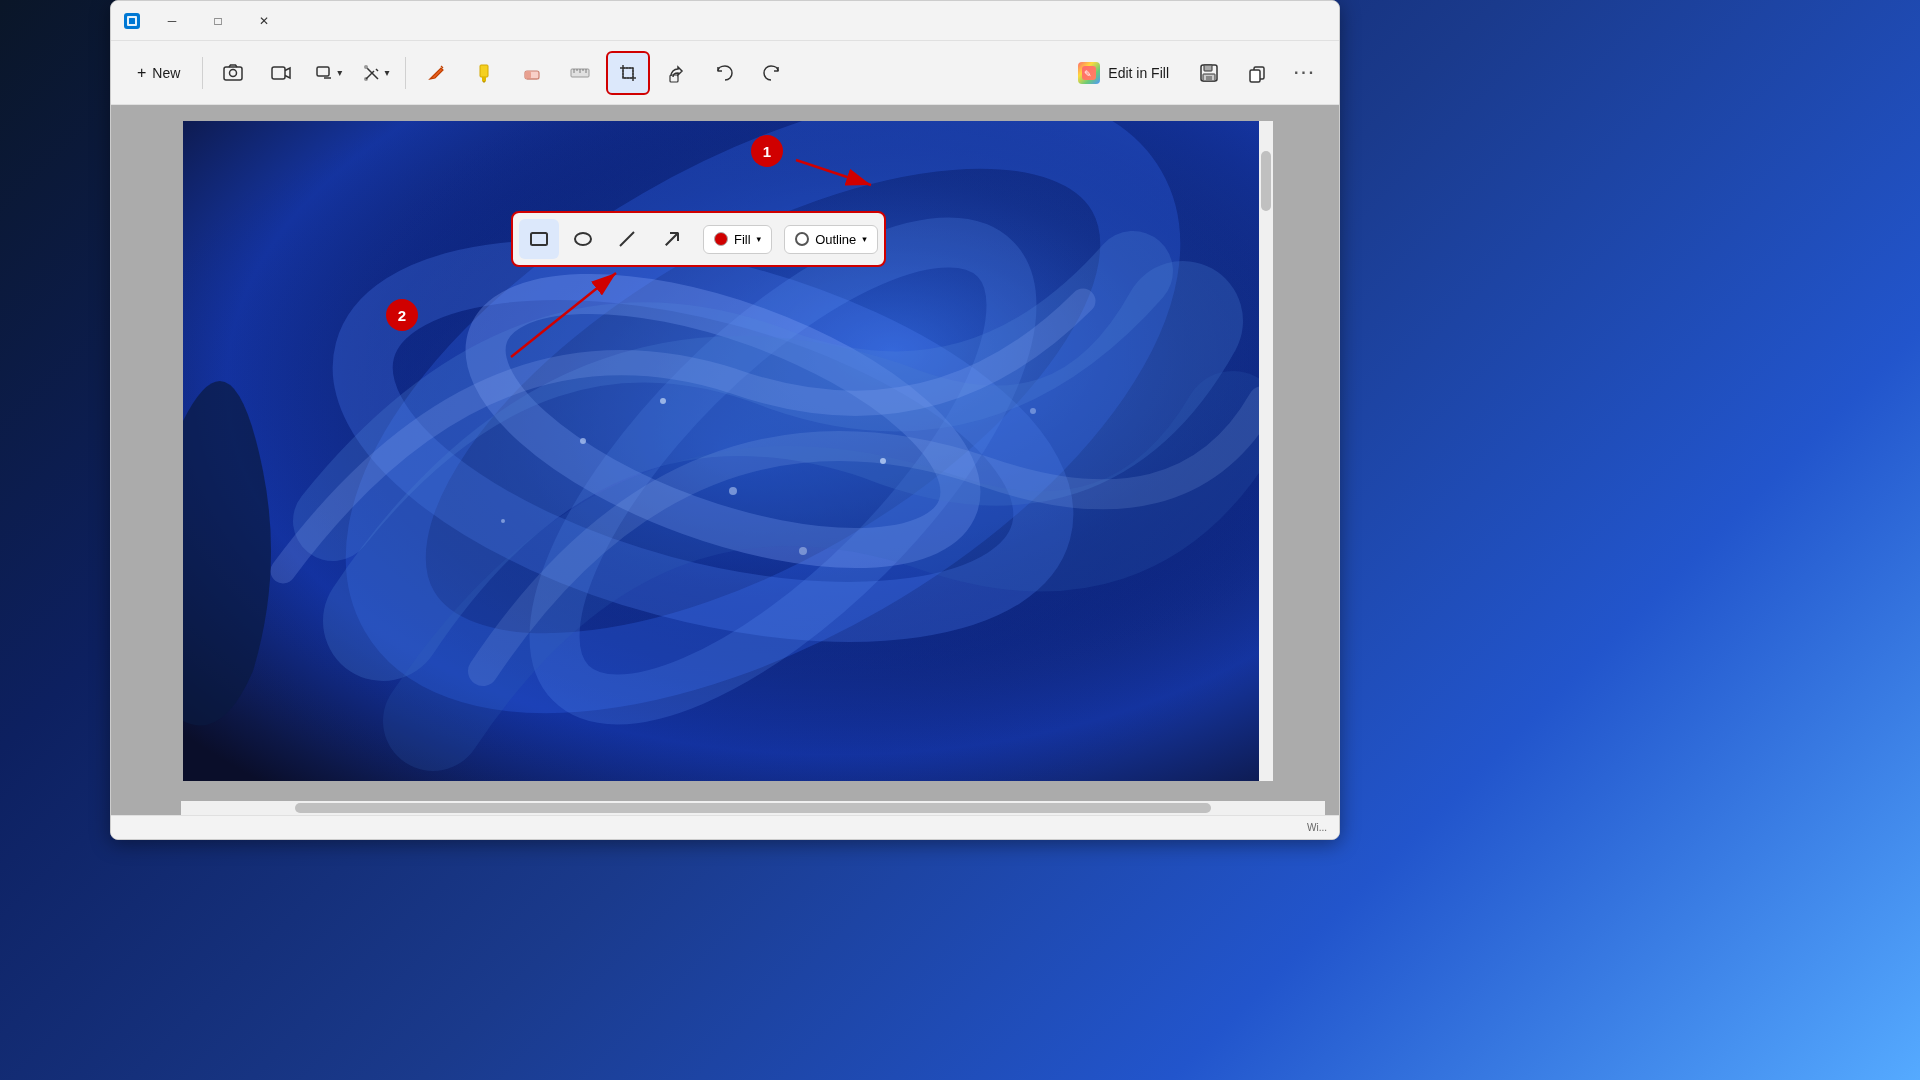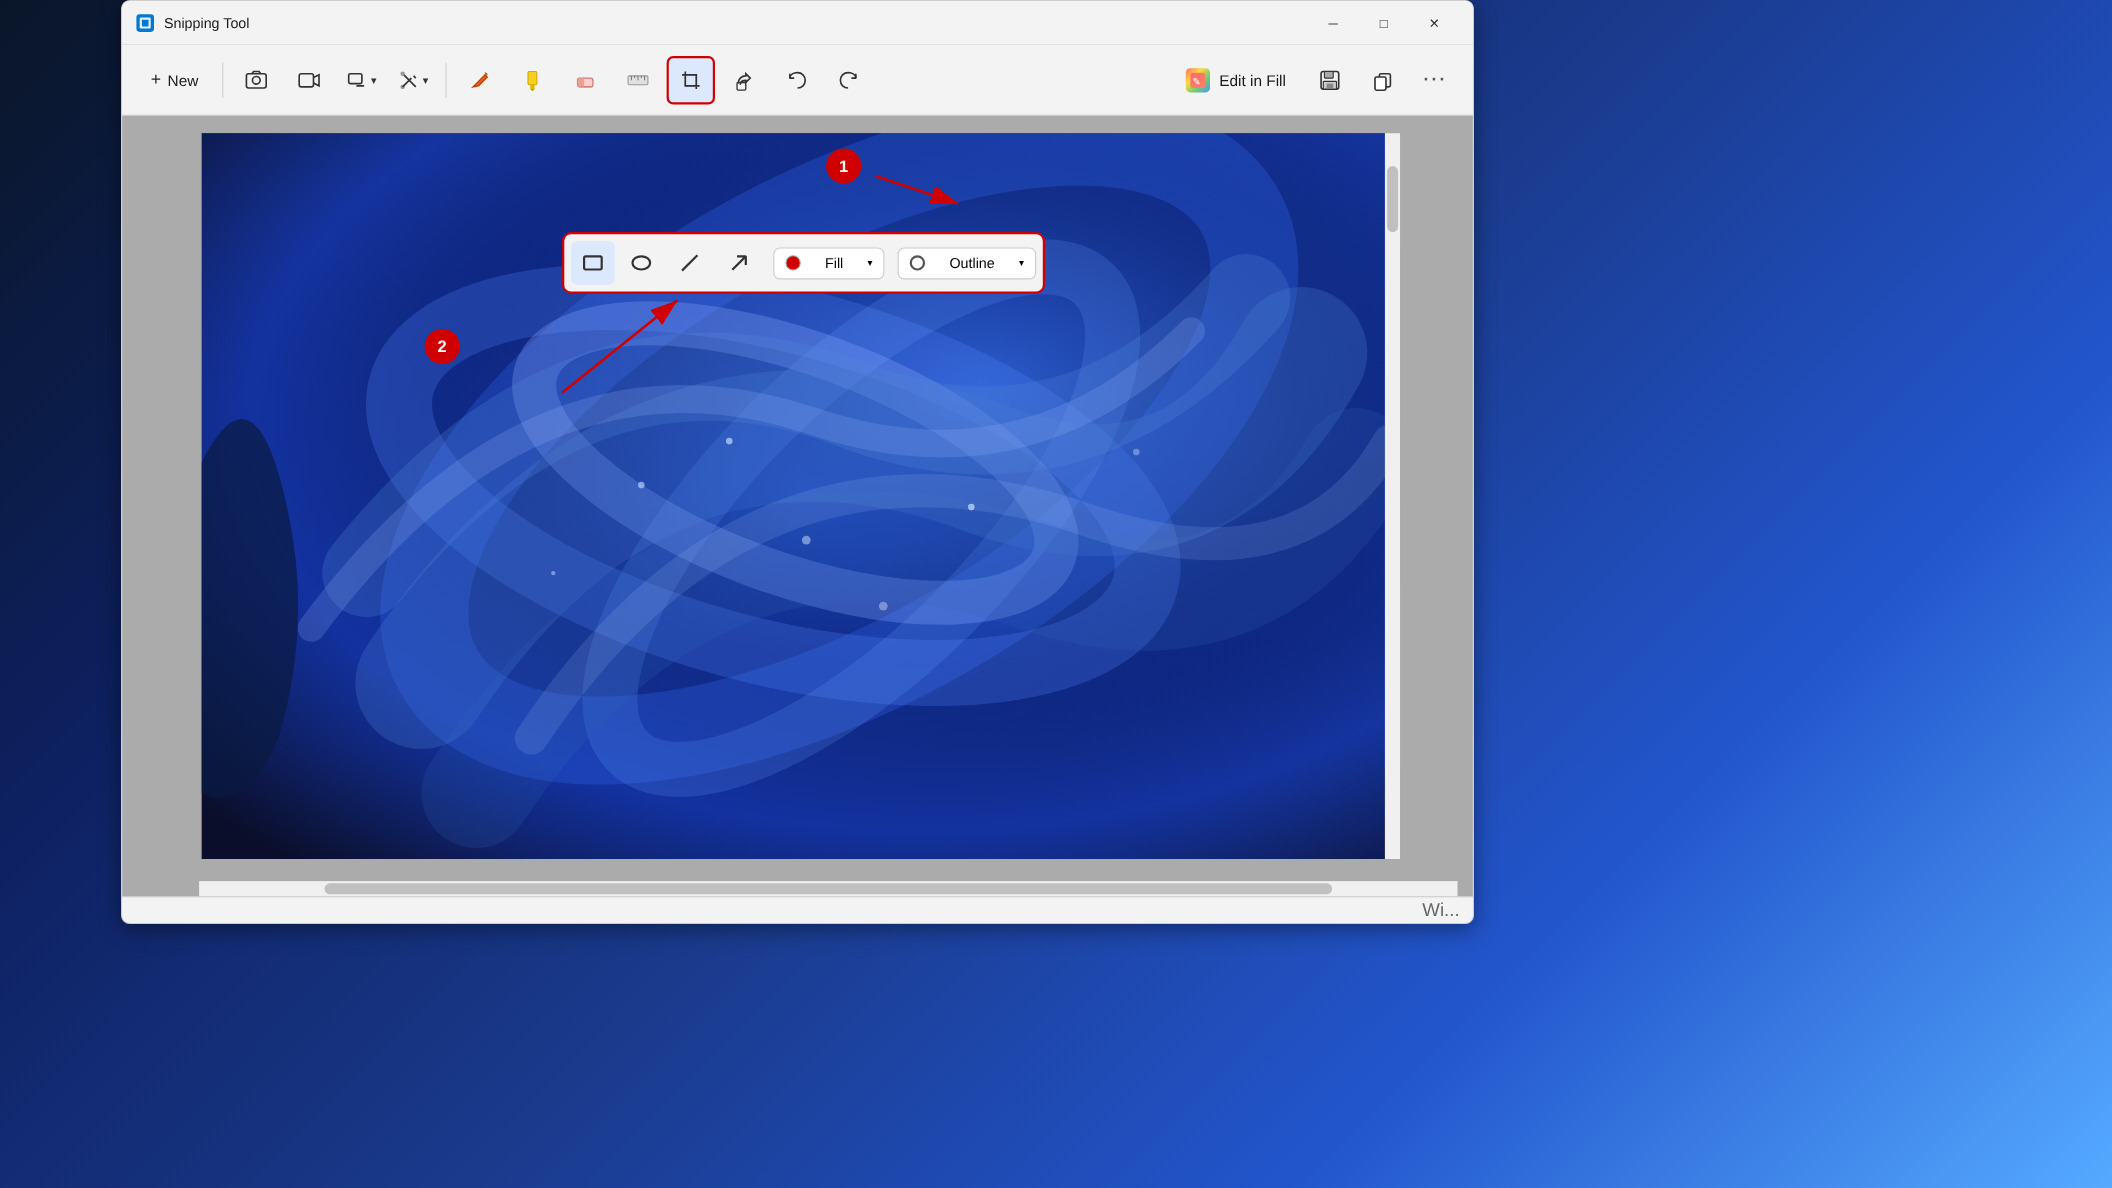--- a/index.html
+++ b/index.html
@@ -194,21 +194,21 @@
       display: flex;
       align-items: center;
       justify-content: center;
       font-size: 16px;
     }
     .shape-btn.active { background: #dce8fb; }
 
     .fill-btn, .outline-btn {
       display: flex;
       align-items: center;
-      gap: 22px;
+      gap: 6px;
       padding: 6px 10px;
       border: 1px solid #ccc;
       background: white;
       border-radius: 6px;
       cursor: pointer;
       font-size: 13px;
       font-family: 'Segoe UI', sans-serif;
       margin-left: 8px;
     }
 
@@ -280,21 +280,21 @@
     }
 
     
     .status-bar {
       height: 24px;
       background: #f3f3f3;
       border-top: 1px solid #e0e0e0;
       display: flex;
       align-items: center;
       padding: 0 12px;
-      font-size: 17px;
+      font-size: 10px;
       color: #666;
     }
 
     
     .desktop-bg {
       position: fixed;
       top: 0; left: 0;
       width: 1920px;
       height: 1080px;
       background: linear-gradient(135deg, #0a1628, #0d2060, #1a3a8c, #2255cc, #55aaff);
@@ -321,21 +321,20 @@
 <div class="window">
 
   <div class="title-bar">
     <div class="title-bar-icon">
       <svg width="18" height="18" viewBox="0 0 18 18">
         <rect x="1" y="1" width="16" height="16" rx="3" fill="#0078d4"></rect>
         <rect x="4" y="4" width="10" height="10" rx="1" fill="white" opacity="0.9"></rect>
         <rect x="6" y="6" width="6" height="6" rx="0.5" fill="#0078d4"></rect>
       </svg>
     </div>
-    <span class="title-bar-text">Snipping Tool</span>
     <div class="title-bar-controls">
       <button class="title-btn">─</button>
       <button class="title-btn">□</button>
       <button class="title-btn close">✕</button>
     </div>
   </div>
 
   <div class="toolbar">
 
     <button class="btn-new">

